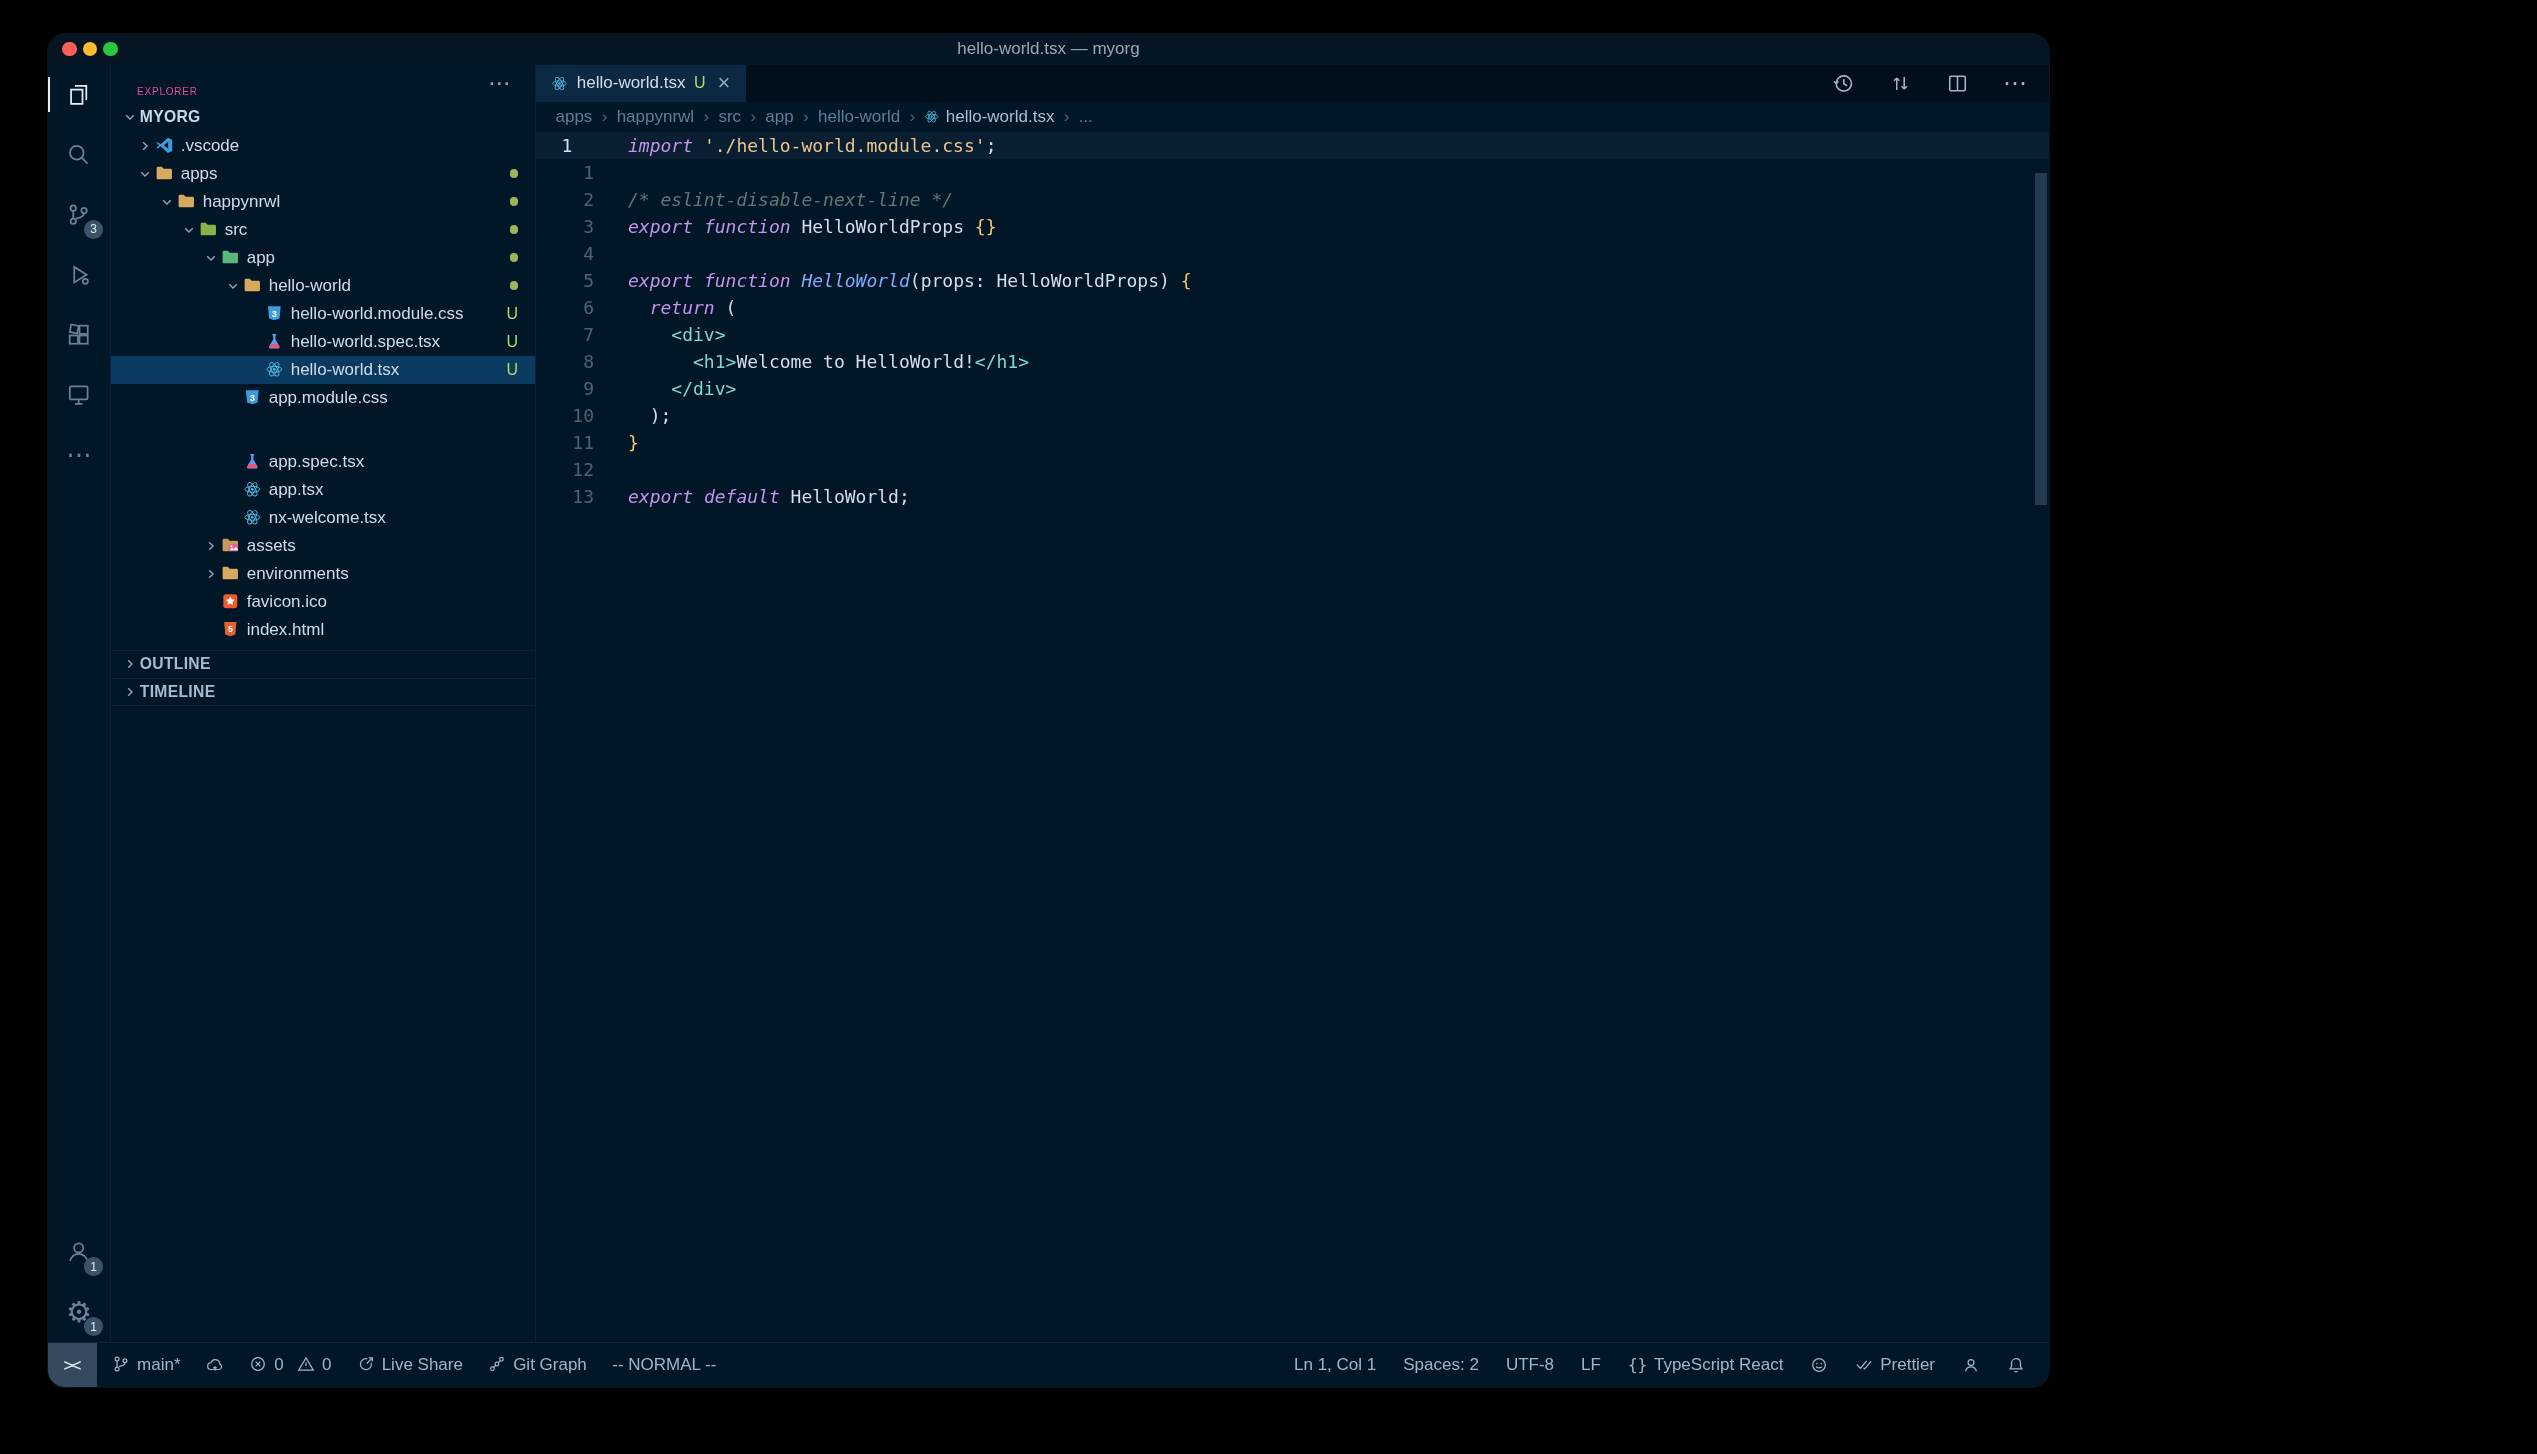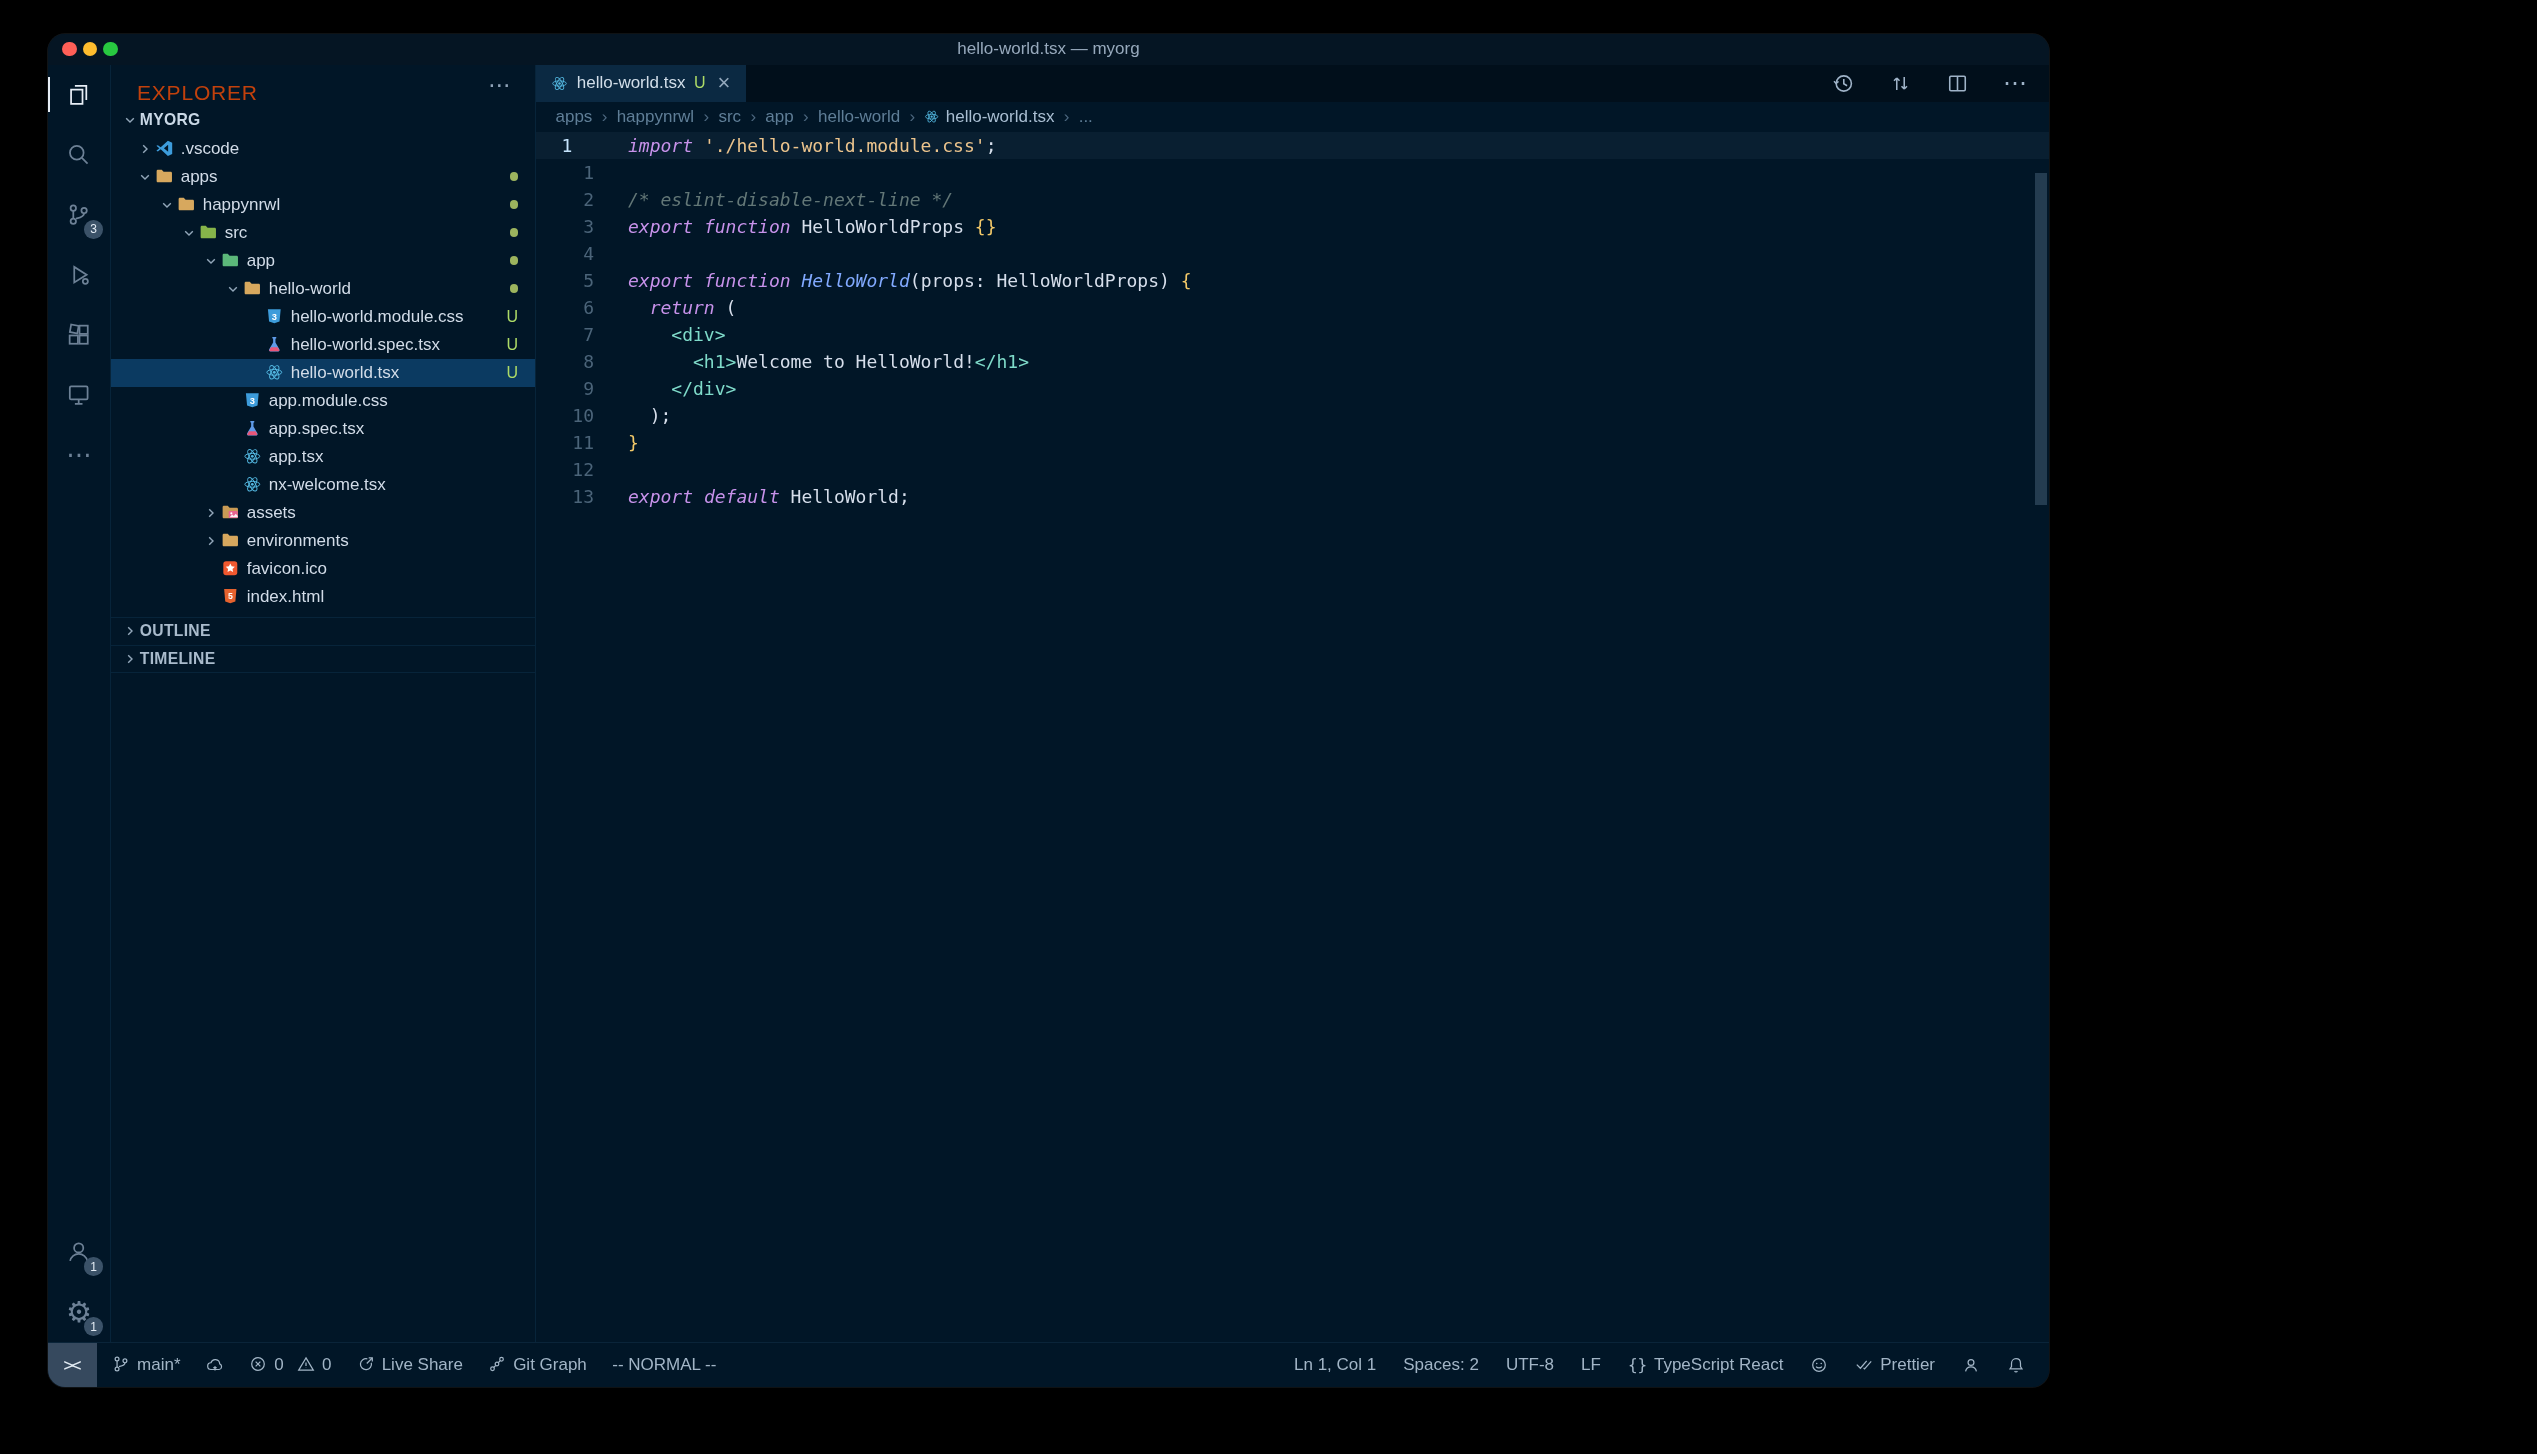--- a/index.html
+++ b/index.html
@@ -28,21 +28,21 @@
   .act-item.active::before{content:'';position:absolute;left:0;top:12.7px;bottom:12.7px;width:2.5px;background:#e7eef6;}
   .act-glyph{font-size:25.4px;line-height:1;color:#6d8196;}
   .act-gear{font-size:29px;}
   .act-badge{position:absolute;right:7.6px;bottom:6px;min-width:18.6px;height:18.6px;padding:0 3.4px;border-radius:9.3px;
     background:#3b5268;color:#e4ecf4;font-size:12px;display:flex;align-items:center;justify-content:center;}
   .act-spacer{flex:1;}
 
   
   .sidebar{flex:0 0 425px;width:425px;background:#011627;border-right:0.8px solid #07243a;display:flex;flex-direction:column;min-height:0;}
   .sb-header{flex:0 0 37px;display:flex;align-items:center;padding:0 24px 0 26px;}
-  .sb-title{font-size:21px;letter-spacing:0.8px;color:#c2410c;margin-top:16px;}
+  .sb-title{font-size:10px;letter-spacing:0.8px;color:#ec4899;margin-top:16px;}
   .sb-more{margin-left:auto;color:#8fa3b8;font-size:23px;line-height:0;}
   .sb-section{flex:0 0 30px;display:flex;align-items:center;padding-left:8.5px;}
   .sb-section-label{font-weight:bold;font-size:15.7px;color:#c9d8e6;letter-spacing:0.3px;}
   .twisty{width:20.3px;flex:0 0 20.3px;height:18.6px;display:flex;align-items:center;justify-content:center;}
   .twisty svg{width:16px;height:16px;}
   .tree{flex:0 0 auto;}
   .tree-row{height:28px;display:flex;align-items:center;font-size:17px;color:#d2dce8;padding-right:17px;cursor:default;}
   .tree-row.selected{background:#0b3a61;}
   .ficon{width:18.6px;height:18.6px;flex:0 0 18.6px;margin-right:6.8px;display:flex;align-items:center;justify-content:center;}
   .ficon svg{width:18.6px;height:18.6px;display:block;}
@@ -336,21 +336,21 @@
           <div class="tree-row" style="padding-left: 112px;">
             <span class="twisty"></span>
             <span class="ficon">
               <svg viewBox="0 0 16 16" style="font-size:20px">
                 <path d="M2.5 2h11l-1 10.5L8 14l-4.5-1.5z" fill="#3d9cdb"></path>
                 <text x="8" y="10.8" text-anchor="middle" font-size="8" font-weight="bold" fill="#ffffff" font-family="sans-serif">3</text>
               </svg>
             </span>
             <span class="flabel">app.module.css</span>
           </div>
-          <div class="tree-row" style="padding-left: 112px;">
+          <div class="tree-row" style="padding-left: 112px; margin-top: 36px;">
             <span class="twisty"></span>
             <span class="ficon">
               <svg viewBox="0 0 16 16">
                 <path d="M6.3 1.8h3.4v1l-.7.5v3.2l3.4 5.7c.5.9-.1 2-1.2 2H4.8c-1.1 0-1.7-1.1-1.2-2L7 6.5V3.3l-.7-.5z" fill="#5f9be8"></path>
                 <path d="M5.1 10.6h5.8l1.3 2.2c.3.5-.1 1.2-.7 1.2H4.5c-.6 0-1-.7-.7-1.2z" fill="#e95678"></path>
               </svg>
             </span>
             <span class="flabel">app.spec.tsx</span>
           </div>
           <div class="tree-row" style="padding-left: 112px;">

